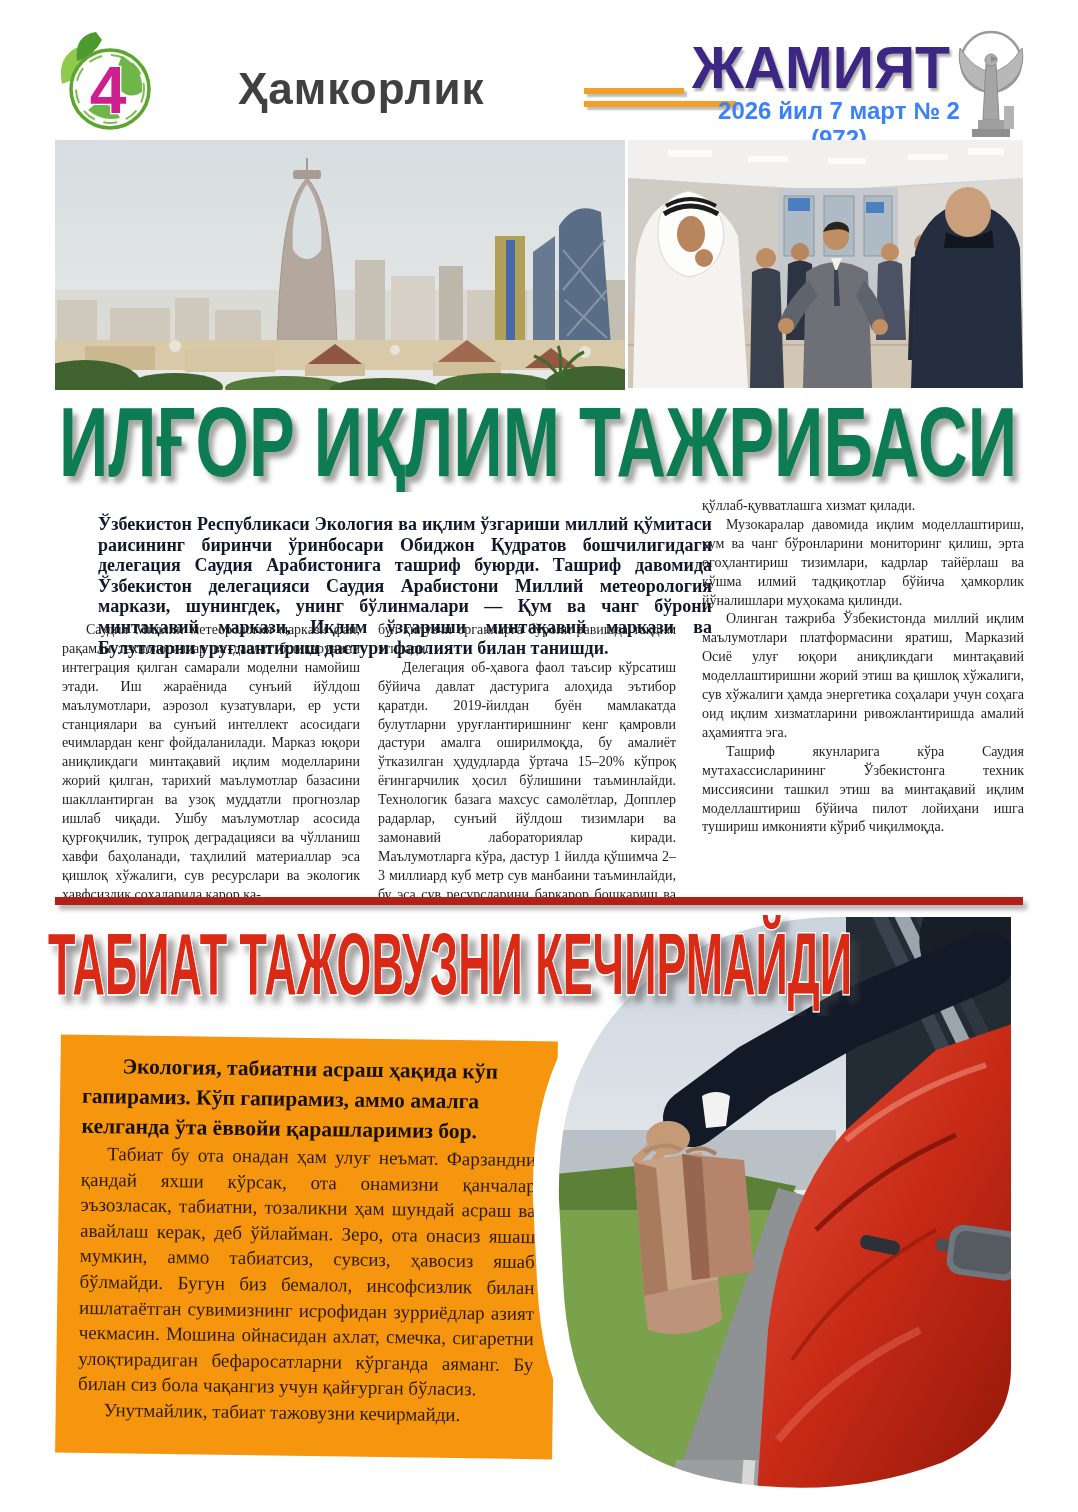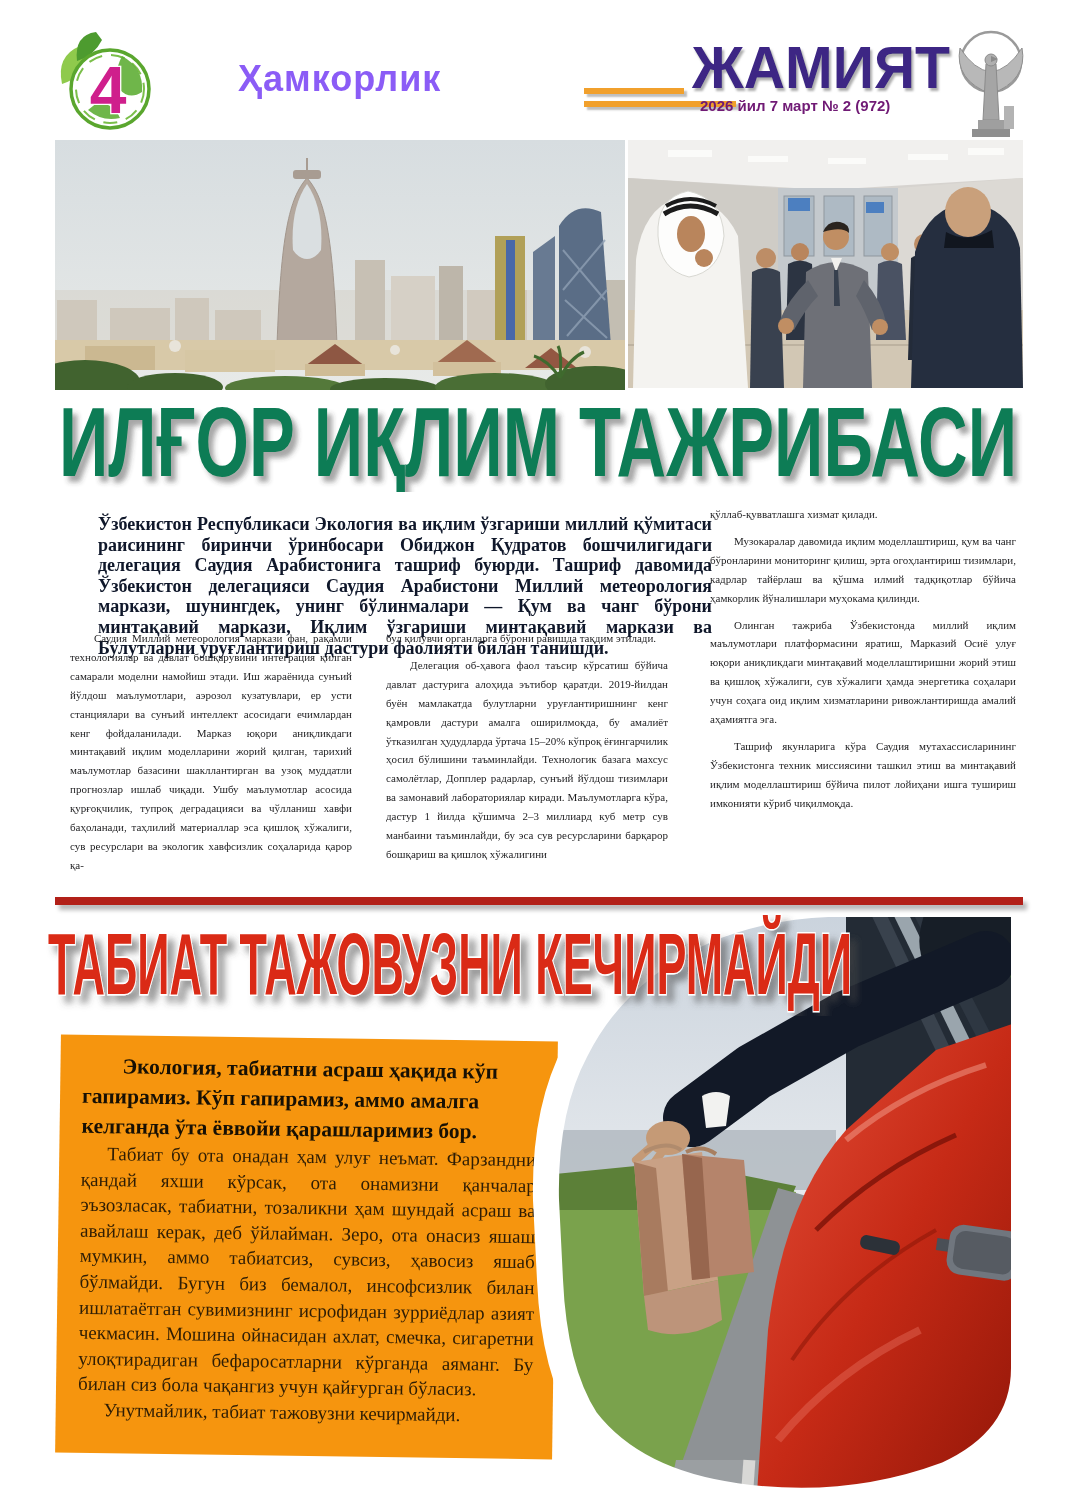--- a/index.html
+++ b/index.html
@@ -1,35 +1,35 @@
 <!DOCTYPE html>
 <html><head>
 <meta charset="utf-8">
 <style>
   html,body{margin:0;padding:0;background:#ffffff;}
   .page{position:relative;width:1078px;height:1512px;background:#fff;overflow:hidden;
         font-family:"Liberation Serif",serif;color:#1d1d1f;}
   .abs{position:absolute;}
 
   
-  .section-label{left:238px;top:58px;width:200px;font-family:"Liberation Sans",sans-serif;
-    font-size:36px;font-weight:600;color:#8b5cf6;letter-spacing:1px;}
-  .date-line{left:700px;top:97px;width:278px;text-align:left;font-family:"Liberation Sans",sans-serif;
-    font-size:15px;font-weight:bold;color:#701a75;}
+  .section-label{left:238px;top:64px;width:200px;font-family:"Liberation Sans",sans-serif;
+    font-size:44px;font-weight:600;color:#404040;letter-spacing:1px;}
+  .date-line{left:700px;top:97px;width:278px;text-align:center;font-family:"Liberation Sans",sans-serif;
+    font-size:24px;font-weight:bold;color:#3b82f6;}
   .rule-orange{height:6px;background:#f1a02c;box-shadow:3px 3px 2px rgba(110,110,110,.45);}
   .rule-a{left:584px;top:88px;width:100px;}
   .rule-b{left:584px;top:101px;width:152px;}
 
   
   .lede{left:62px;top:496px;width:614px;font-weight:bold;font-size:18px;line-height:20.6px;
     color:#0f172a;text-align:justify;margin-left:36px;}
   .bodycols{left:62px;top:621px;width:614px;height:278px;display:flex;gap:18px;overflow:hidden;}
   .bcol{width:298px;}
   .col3{left:702px;top:497px;width:322px;height:400px;overflow:hidden;}
-  .bodytext p{margin:8px;font-size:11px;line-height:18.9px;text-align:justify;color:#1e1e20;}
+  .bodytext p{margin:0;font-size:14px;line-height:18.9px;text-align:justify;color:#1e1e20;}
   .bodytext p.ind{text-indent:24px;}
 
   .divider{left:55px;top:897px;width:968px;height:8px;background:#b22018;
     box-shadow:4px 5px 4px rgba(0,0,0,.28);z-index:4;}
 
   
   .hl2-wrap{left:44px;top:912px;z-index:5;}
   .orange-box{left:58px;top:1038px;width:497px;background:#f6950e;z-index:1;
     transform:rotate(.8deg);padding:16px 20px 30px 22px;box-sizing:border-box;}
   .orange-box .intro{margin:0;font-size:21.5px;line-height:30px;font-weight:bold;color:#171004;

